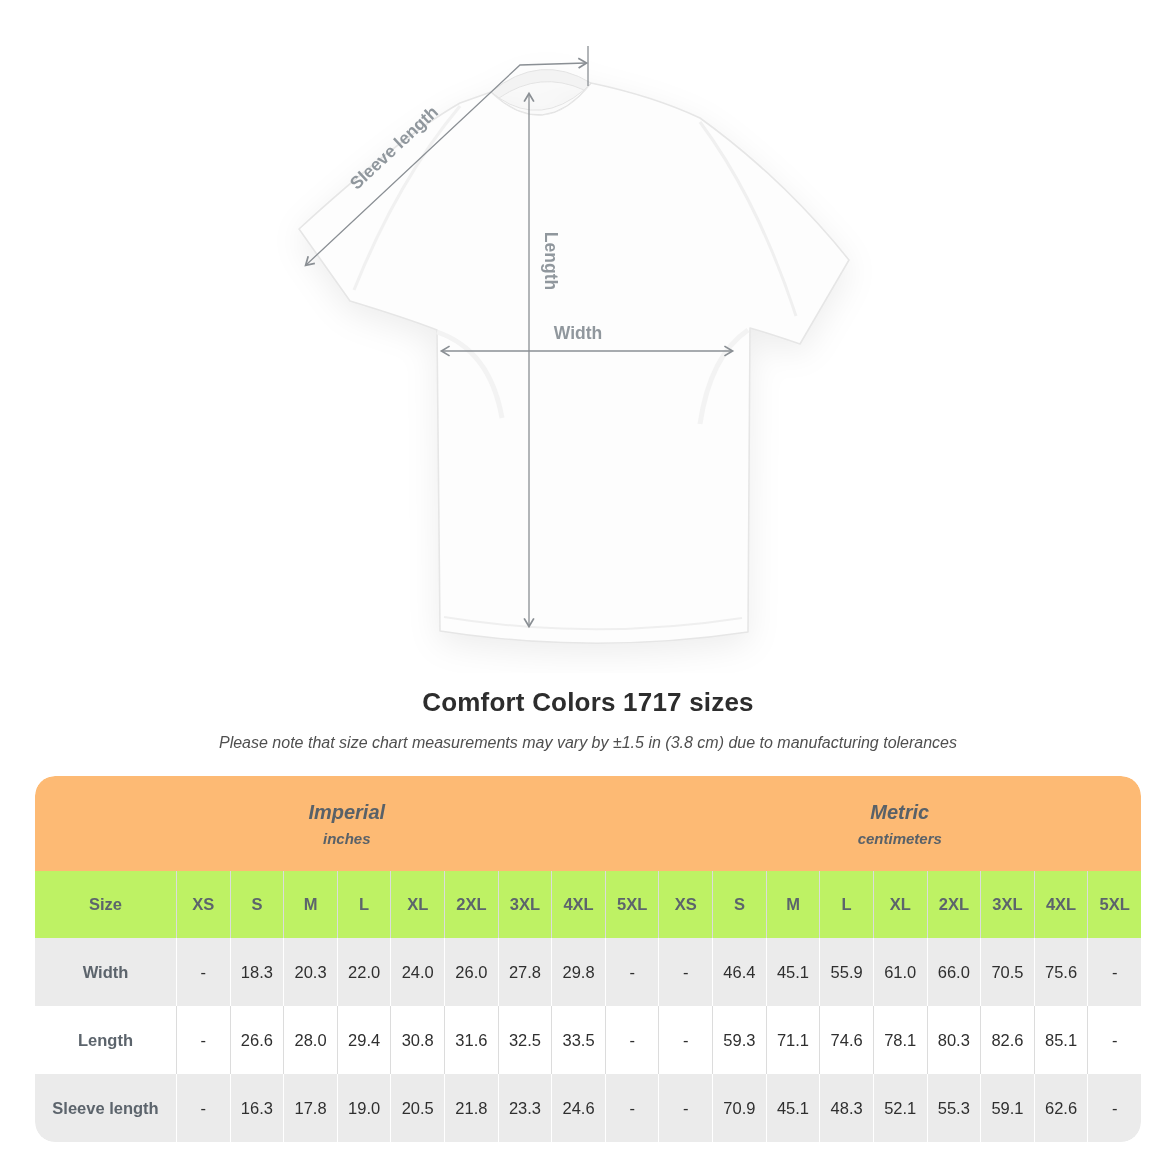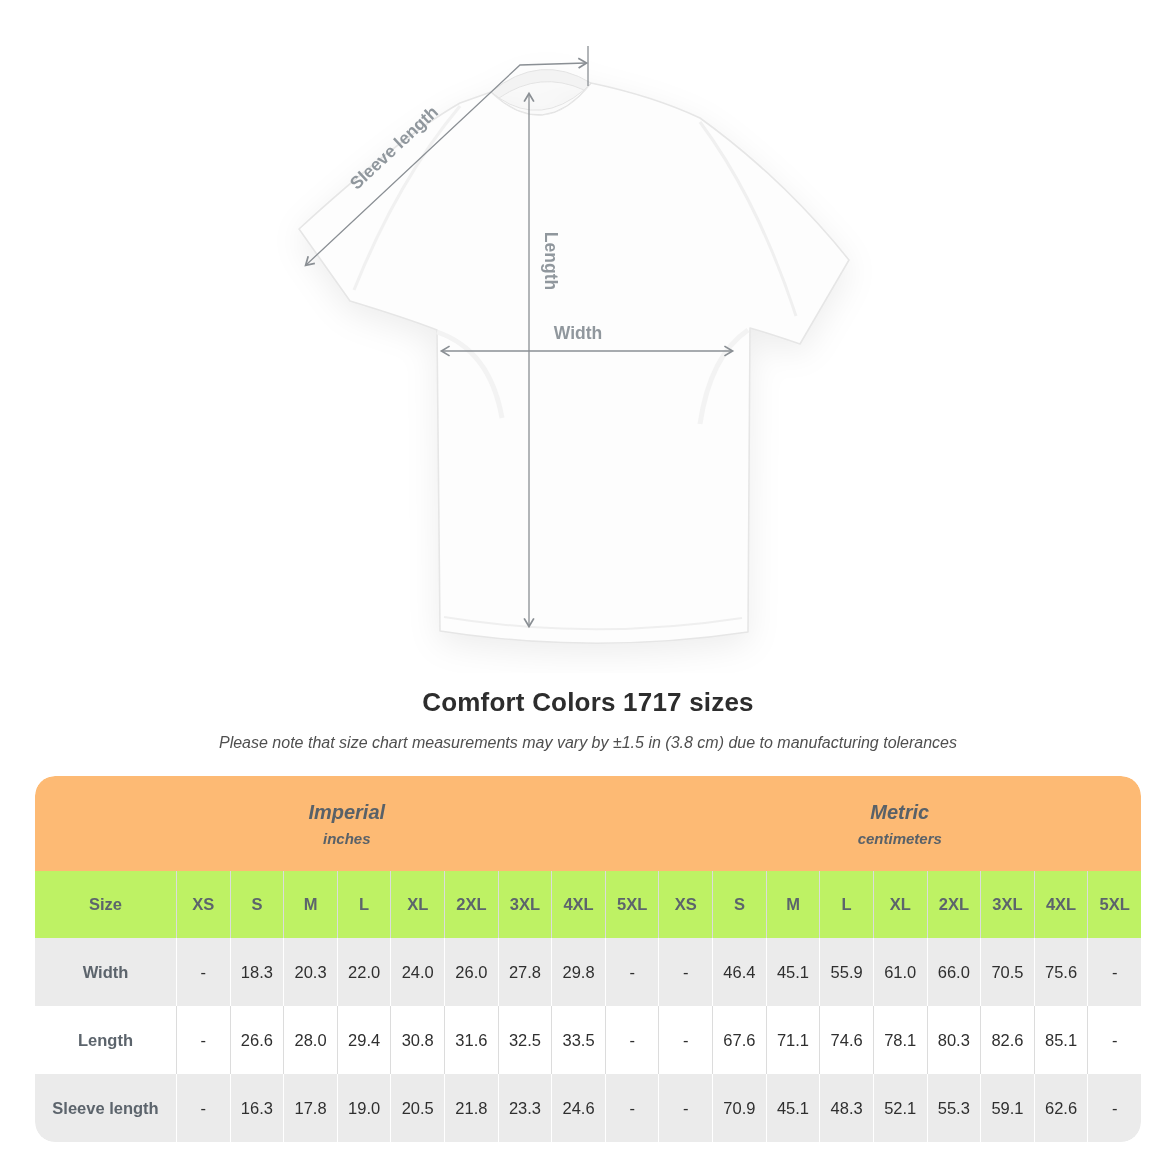--- a/index.html
+++ b/index.html
@@ -202,21 +202,21 @@
         <td class="val">-</td>
         <td class="val">26.6</td>
         <td class="val">28.0</td>
         <td class="val">29.4</td>
         <td class="val">30.8</td>
         <td class="val">31.6</td>
         <td class="val">32.5</td>
         <td class="val">33.5</td>
         <td class="val">-</td>
         <td class="val">-</td>
-        <td class="val">67.6</td>
+        <td class="val">59.3</td>
         <td class="val">71.1</td>
         <td class="val">74.6</td>
         <td class="val">78.1</td>
         <td class="val">80.3</td>
         <td class="val">82.6</td>
         <td class="val">85.1</td>
         <td class="val">-</td>
       </tr>
 
       <tr class="data-row r-shade">

